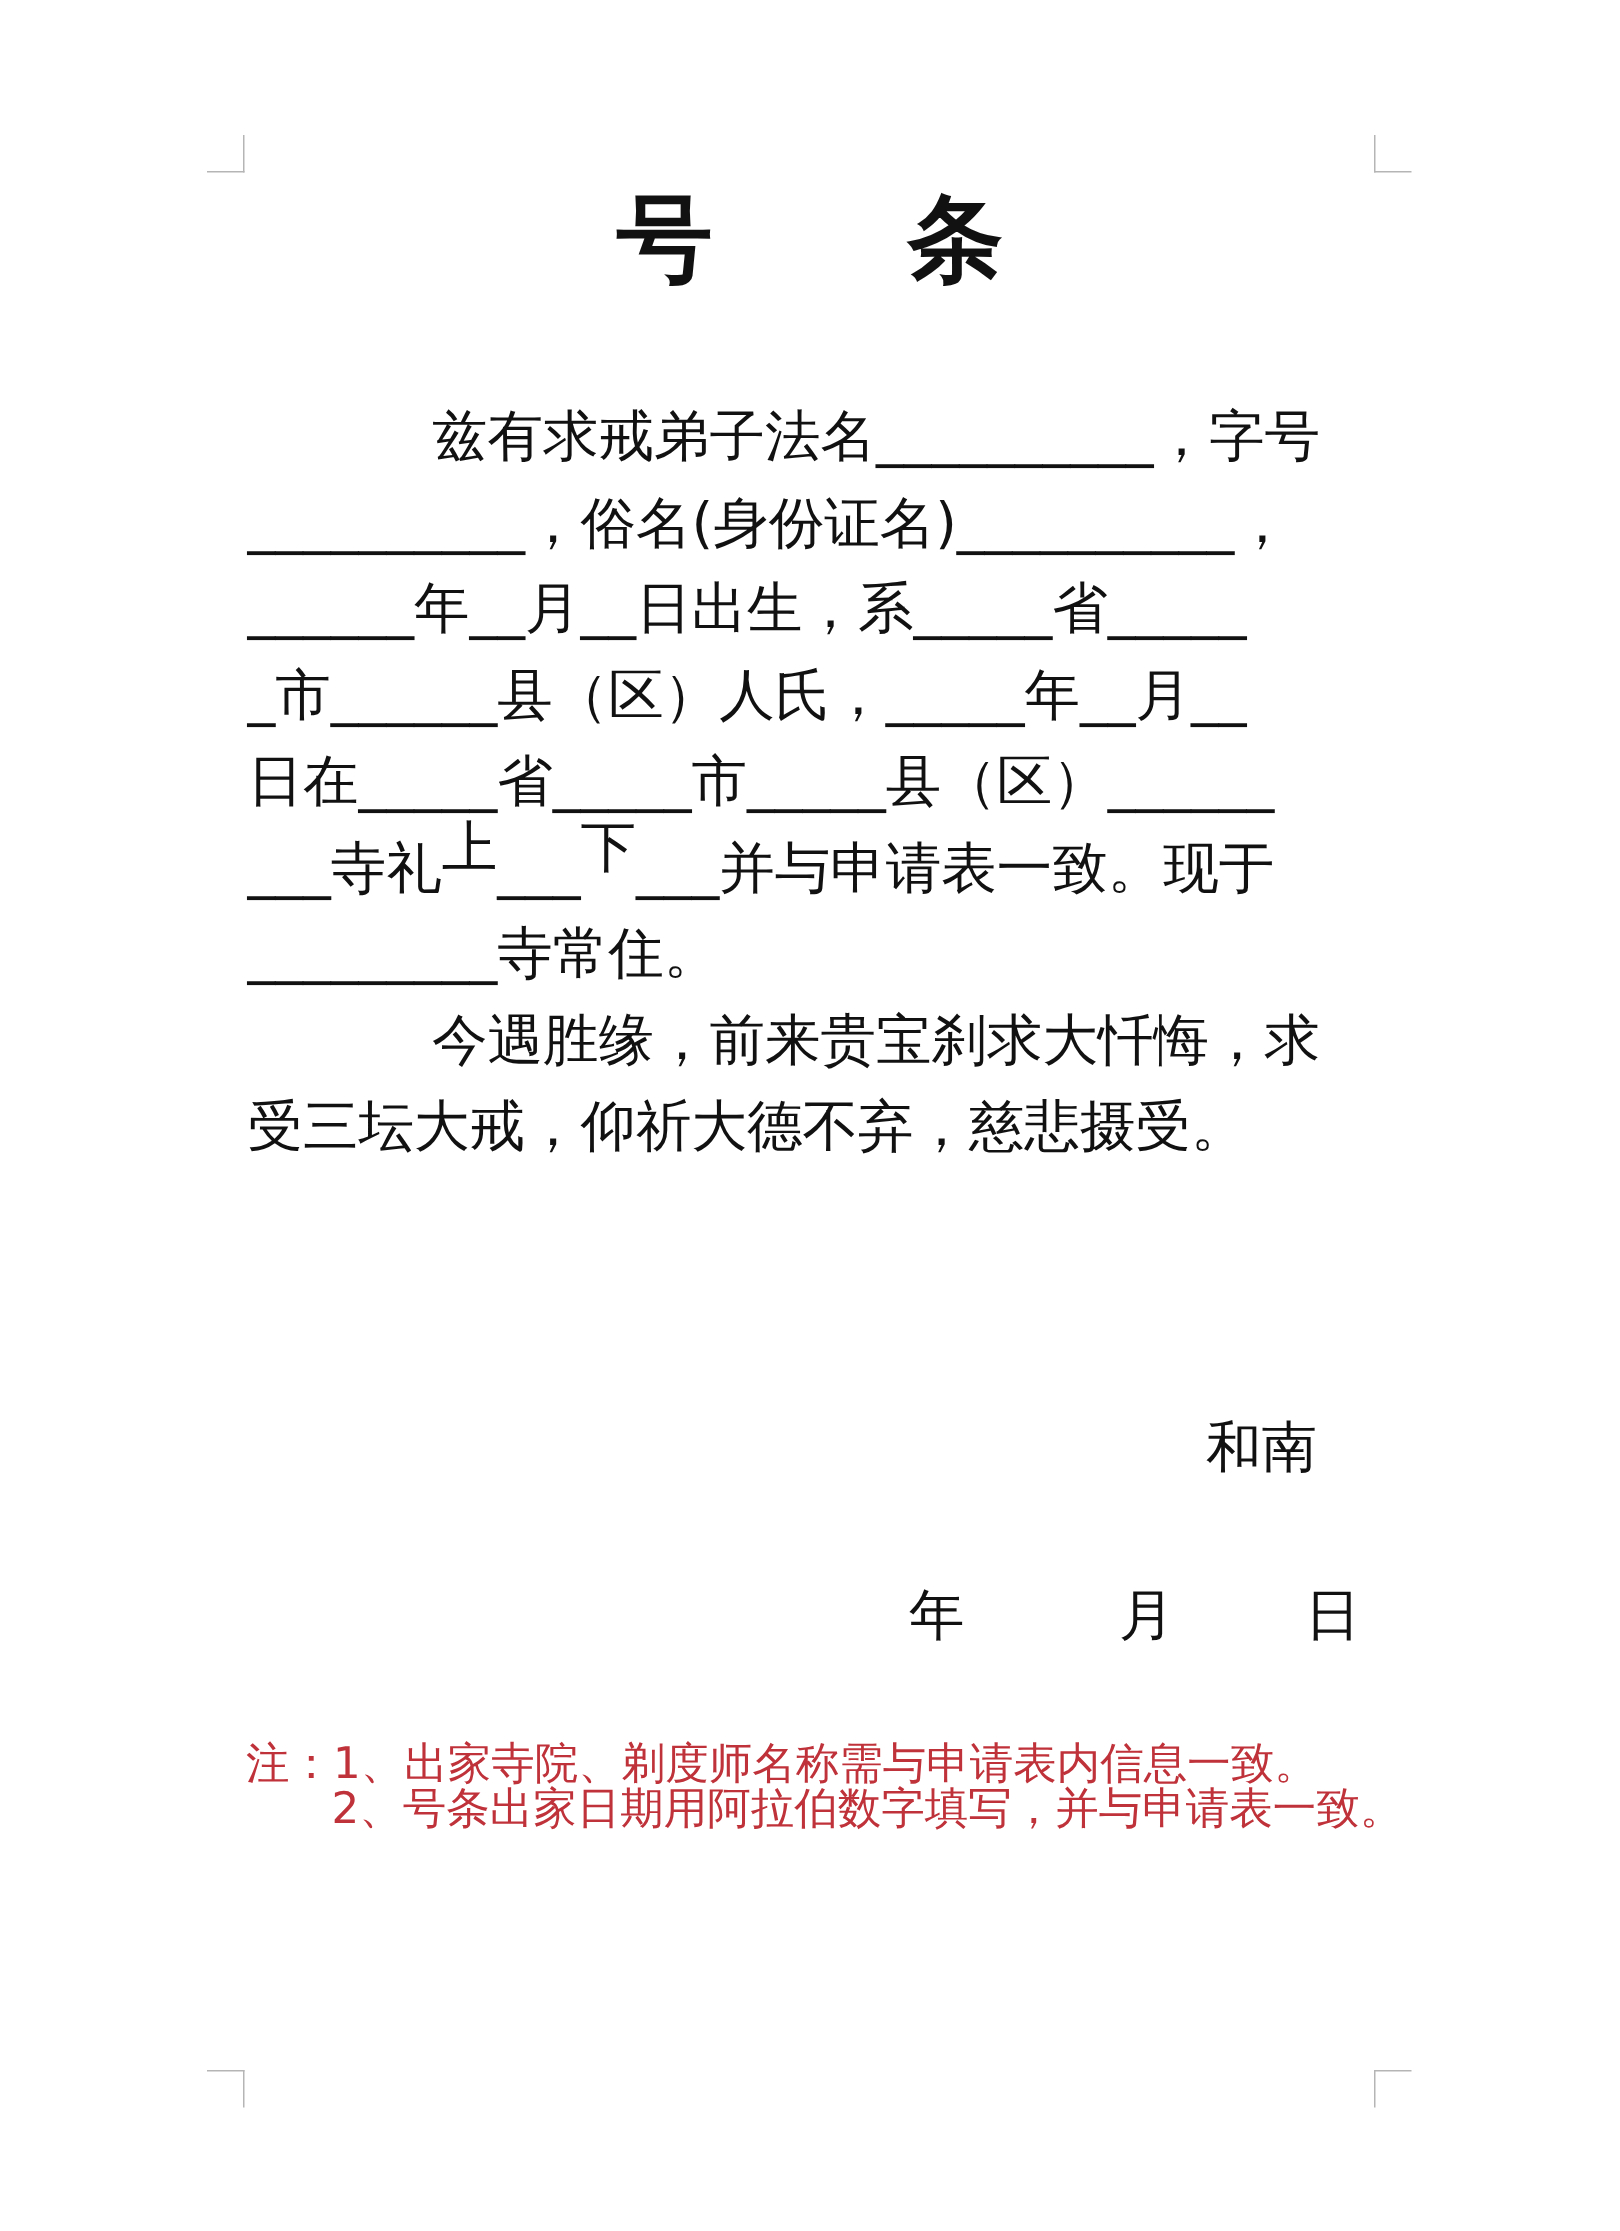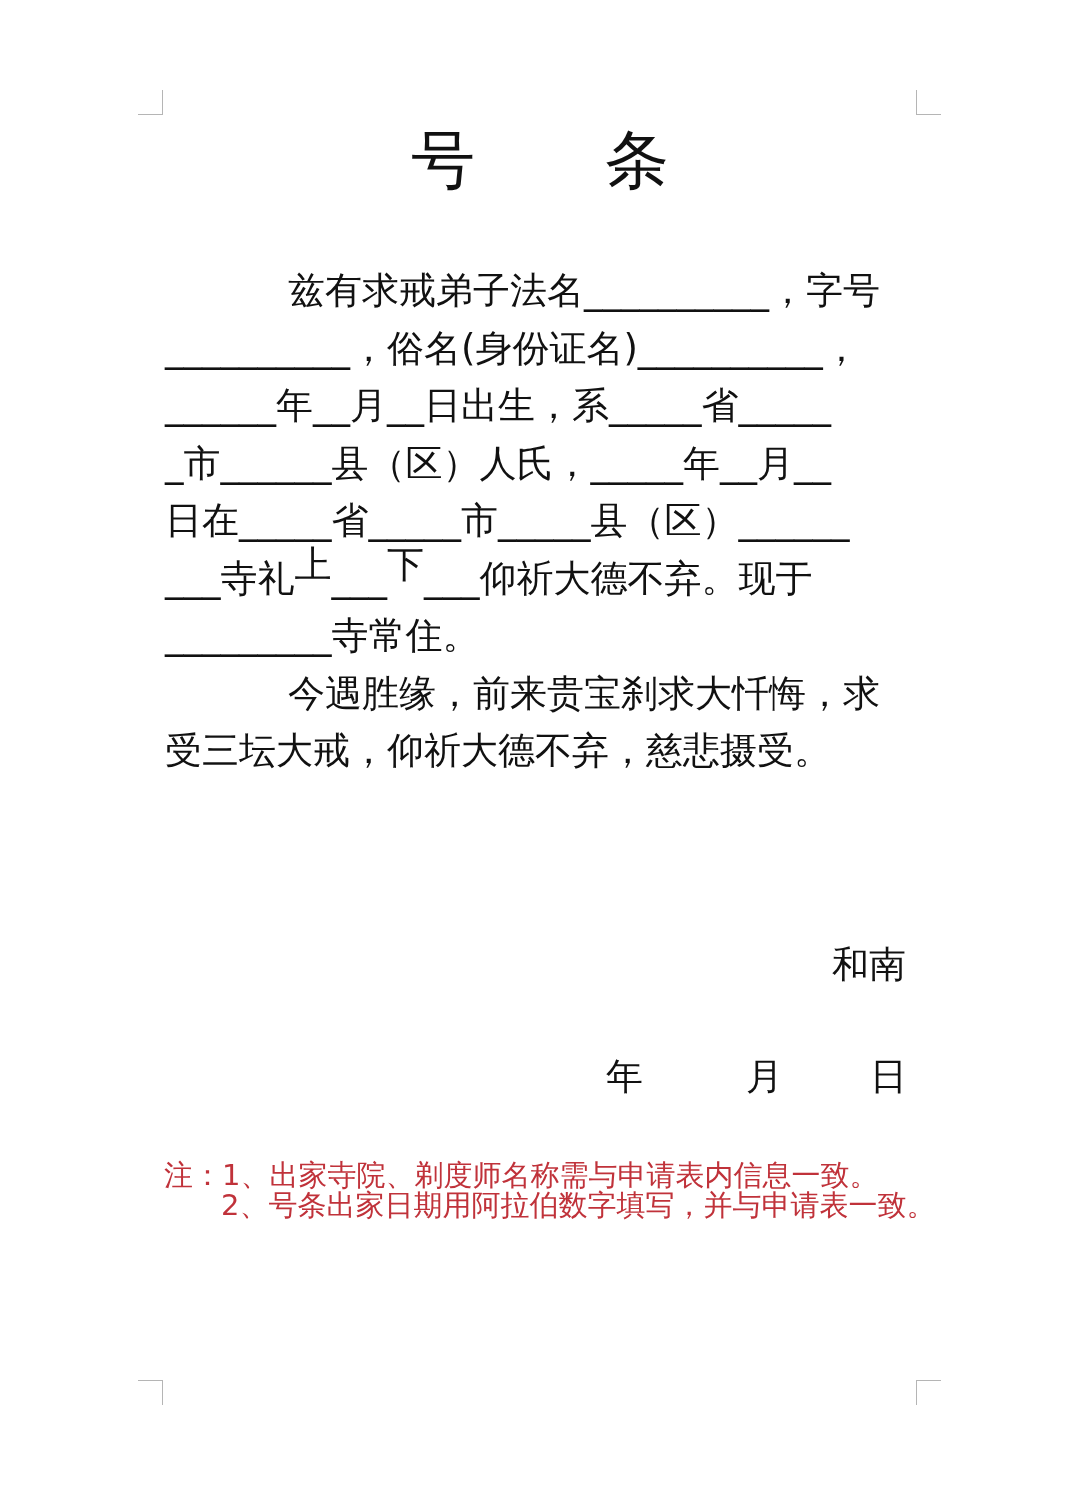--- a/index.html
+++ b/index.html
@@ -8,34 +8,34 @@
     font-family: "DejaVu Sans", "Liberation Sans", sans-serif; color: #111;
   }
   .corner { position: absolute; width: 24px; height: 24px; border-color: #b5b5b5; border-style: solid; border-width: 0; }
   .c-tl { left: 138px; top: 90px; border-right-width: 1.5px; border-bottom-width: 1.5px; }
   .c-tr { left: 916px; top: 90px; border-left-width: 1.5px; border-bottom-width: 1.5px; }
   .c-bl { left: 138px; top: 1380px; border-right-width: 1.5px; border-top-width: 1.5px; }
   .c-br { left: 916px; top: 1380px; border-left-width: 1.5px; border-top-width: 1.5px; }
 
   .title {
     position: absolute; top: 120px; left: 0; width: 1080px; text-align: center;
-    font-size: 64px; font-weight: normal; letter-spacing: 0; line-height: 80px;
+    font-size: 64px; font-weight: bold; letter-spacing: 0; line-height: 80px;
   }
   .title span { display: inline-block; }
   .title .gap { width: 130px; }
 
   .body-text {
     position: absolute; left: 165px; top: 262px; width: 760px;
     font-size: 37px; line-height: 57.5px; white-space: nowrap;
   }
   .line { height: 57.5px; position: relative; }
   .indent { padding-left: 78px; text-align: center; }
   .sup { position: relative; top: -14px; font-size: 37px; }
 
-  .sign { position: absolute; left: 804px; top: 940px; font-size: 37px; line-height: 50px; margin-left: 28px; }
+  .sign { position: absolute; left: 804px; top: 940px; font-size: 37px; line-height: 50px; }
   .date { position: absolute; top: 1052px; font-size: 37px; line-height: 50px; }
   .date-y { left: 606px; }
   .date-m { left: 746px; }
   .date-d { left: 870px; }
 
   .notes {
     position: absolute; left: 164px; top: 1160px; color: #c0323a;
     font-size: 29px; line-height: 30px; white-space: nowrap;
   }
   .note-line { height: 30px; }
@@ -53,21 +53,21 @@
   <span>号</span><span class="gap"></span><span>条</span>
 </div>
 
 <div class="body-text">
   <div class="line indent">兹有求戒弟子法名__________，字号</div>
   <div class="line">__________，俗名(身份证名)__________，</div>
   <div class="line">______年__月__日出生，系_____省_____</div>
   <div class="line">_市______县（区）人氏，_____年__月__</div>
   <div class="line">日在_____省_____市_____县（区）______</div>
   <div class="line">
-    <span>___寺礼</span><span class="sup">上</span><span>___</span><span class="sup">下</span><span>___</span><span>仰祈大德不弃。现于</span>
+    <span>___寺礼</span><span class="sup">上</span><span>___</span><span class="sup">下</span><span>___</span><span>并与申请表一致。现于</span>
   </div>
   <div class="line">_________寺常住。</div>
   <div class="line indent">今遇胜缘，前来贵宝刹求大忏悔，求</div>
   <div class="line">受三坛大戒，仰祈大德不弃，慈悲摄受。</div>
 </div>
 
 <div class="sign">和南</div>
 
 <div class="date date-y">年</div>
 <div class="date date-m">月</div>

